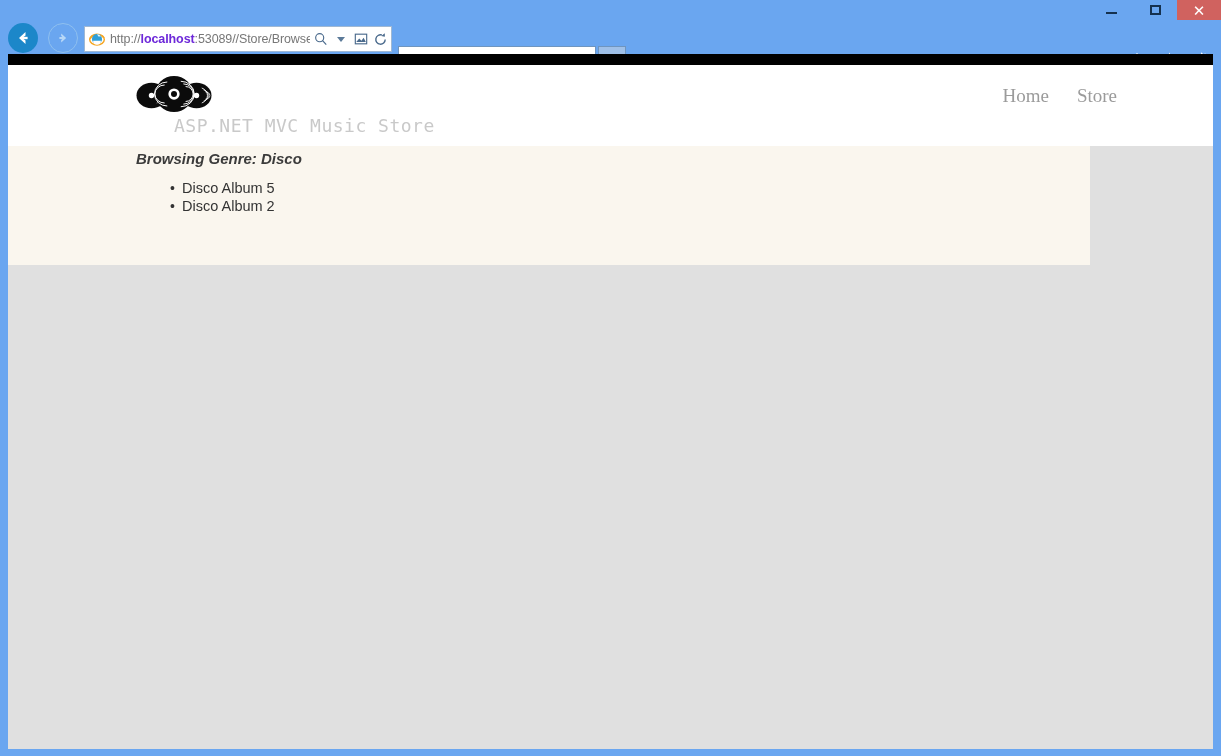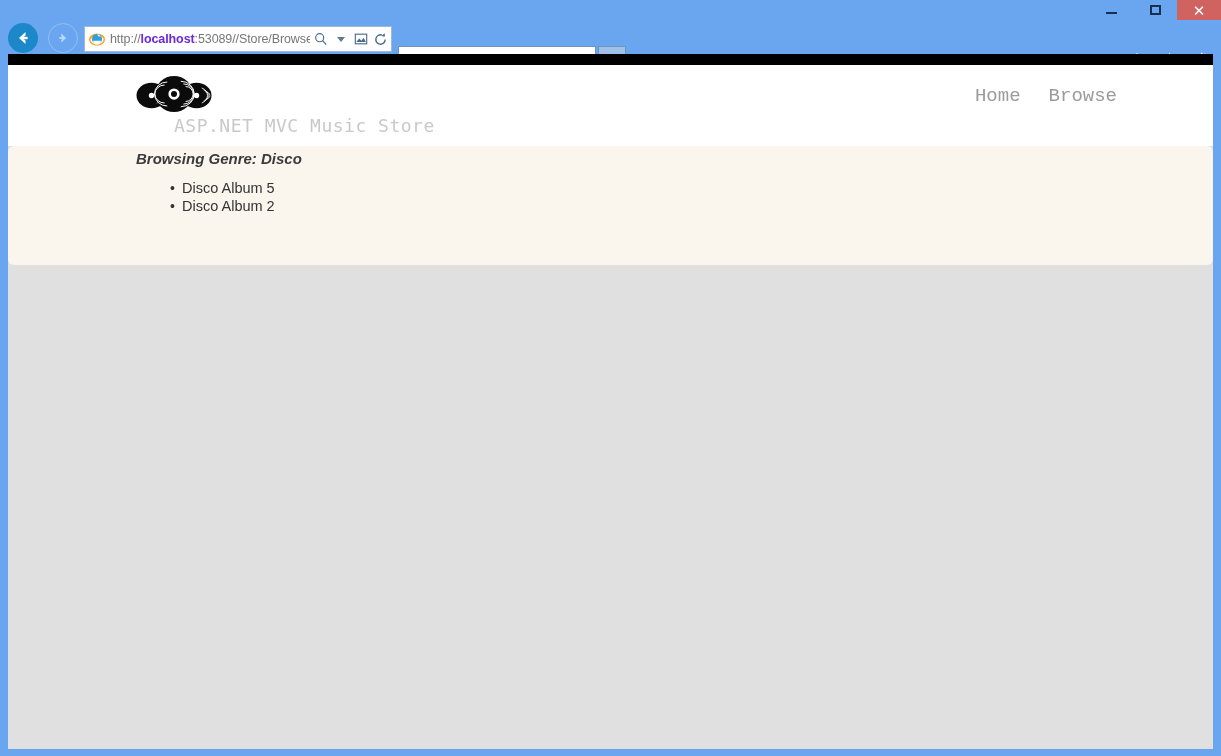--- a/index.html
+++ b/index.html
@@ -222,30 +222,29 @@
   .site-nav {
     position: absolute;
     right: 96px; top: 20px;
     display: flex;
     gap: 28px;
   }
   .site-nav a {
     font-size: 19px;
     color: #9b9b9b;
     text-decoration: none;
-    font-family: Liberation Mono, monospace;
+    font-family: Liberation Serif, serif;
   }
 
   
   .content-band {
     position: absolute;
     left: 0; top: 81px;
-    width: 1205px; height: 119px;
+    width: 1082px; height: 119px;
     background: #faf6ee;
-    border-radius: 6px;
   }
   .page-title {
     position: absolute;
     left: 128px; top: 4px;
     font-size: 15px;
     font-weight: bold;
     font-style: italic;
     color: #3b3b3b;
     font-family: "Liberation Sans", sans-serif;
   }
@@ -418,21 +417,21 @@
             <path d="M71.5 15 a9.5 9.5 0 0 1 0 20" fill="none" stroke="#ffffff" stroke-width="1.3"></path>
             <path d="M47 9 a17 16 0 0 0 0 32" fill="none" stroke="#ffffff" stroke-width="1.3"></path>
             <path d="M43.5 13 a13 12 0 0 0 0 24" fill="none" stroke="#ffffff" stroke-width="1.3"></path>
           </g>
         </svg>
         <span class="brand-text">ASP.NET MVC Music Store</span>
       </a>
 
       <nav class="site-nav">
         <a href="#">Home</a>
-        <a href="#">Browse</a>
+        <a href="#">Store</a>
       </nav>
     </header>
 
     <section class="content-band">
       <h2 class="page-title">Browsing Genre: Disco</h2>
       <ul class="album-list">
         <li><span class="bullet">•</span><span>Disco Album 5</span></li>
         <li><span class="bullet">•</span><span>Disco Album 2</span></li>
       </ul>
     </section>

